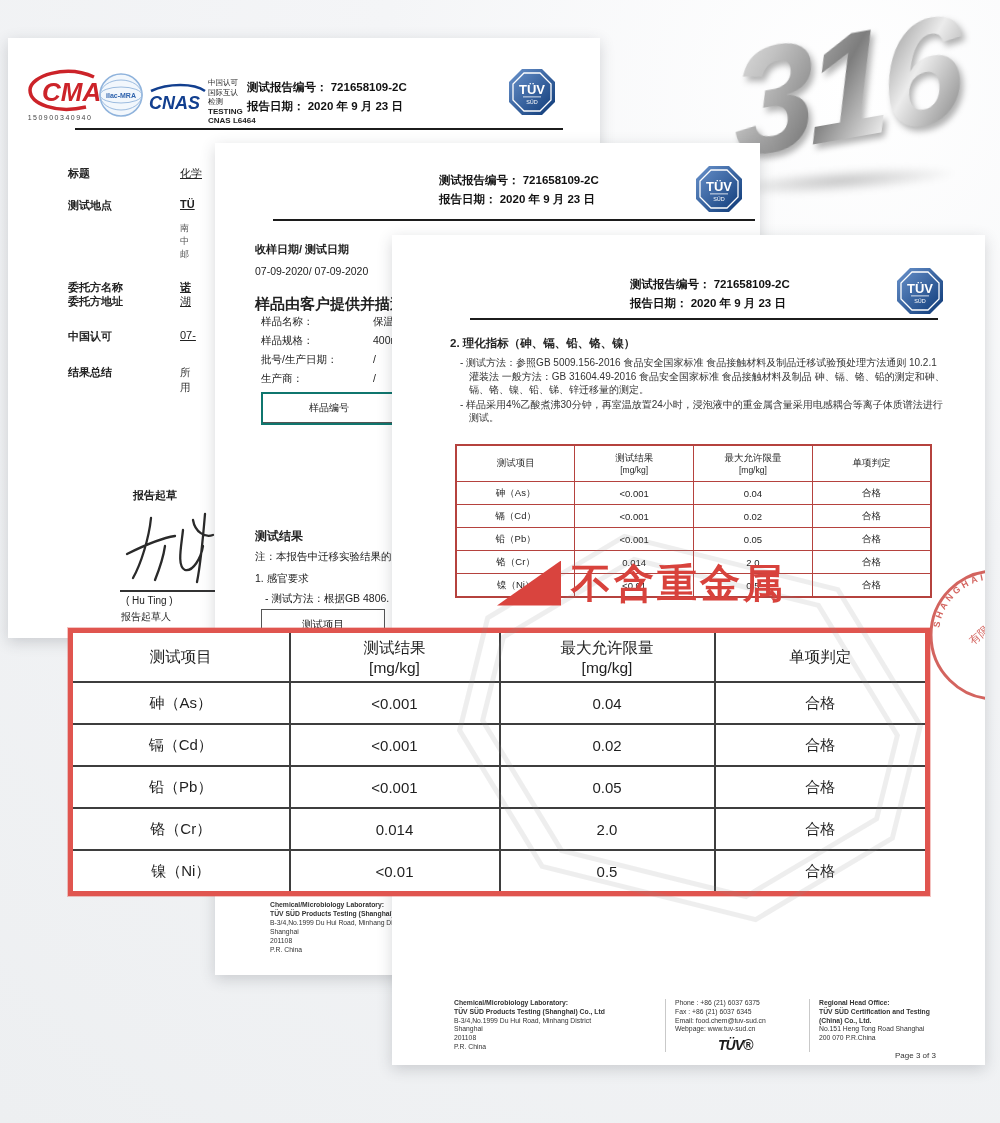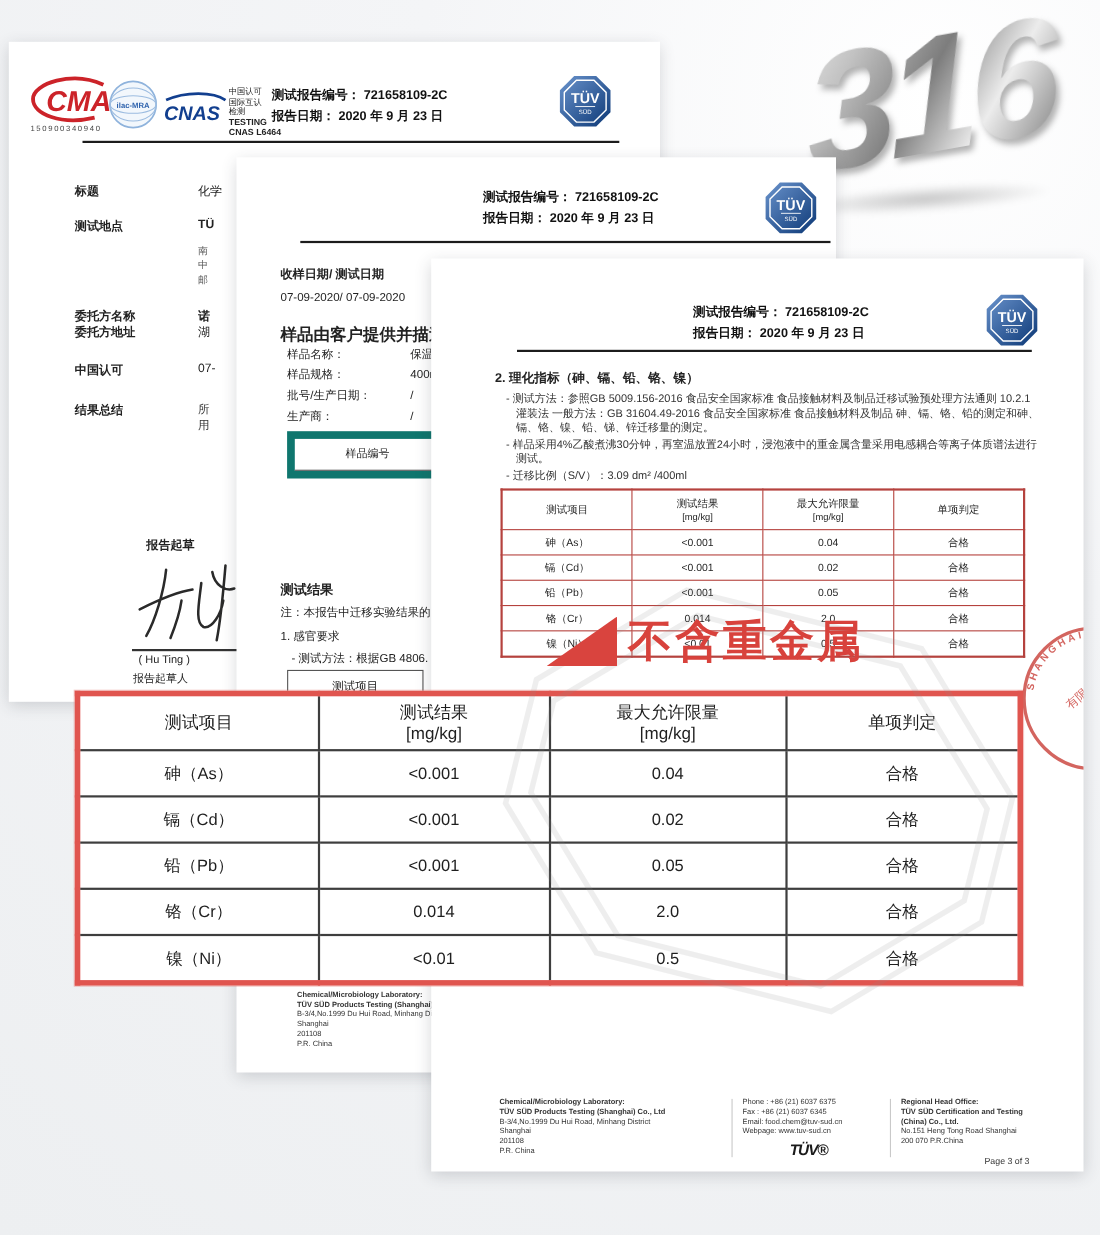--- a/index.html
+++ b/index.html
@@ -22,37 +22,37 @@
     background:radial-gradient(ellipse at center,rgba(0,0,0,.22),rgba(0,0,0,0) 70%);filter:blur(3px);transform:rotate(-4deg);}
   
   .rpt{position:absolute;font-size:11.5px;font-weight:bold;color:#111;line-height:19px;white-space:nowrap;}
   .hr{position:absolute;height:2px;background:#1c1c1c;}
   .tuv{position:absolute;width:48px;height:48px;}
   
   .cma-no{position:absolute;left:4px;top:76px;width:96px;font-size:7px;letter-spacing:1.5px;color:#444;text-align:center;}
   .accred{position:absolute;left:200px;top:30px;font-size:7.5px;line-height:9.5px;color:#222;margin-top:10px;}
   .accred .bld{font-weight:bold;font-size:8px;}
   .f-label{position:absolute;left:60px;font-size:11px;font-weight:bold;color:#222;white-space:nowrap;}
-  .f-value{position:absolute;left:172px;font-size:11px;color:#222;white-space:nowrap;overflow:hidden;width:35px;}
+  .f-value{position:absolute;left:172px;font-size:11px;color:#222;white-space:nowrap;overflow:hidden;width:35px;text-decoration:underline;}
   .f-value.b{font-weight:bold;}
   .addr{position:absolute;left:172px;top:184px;font-size:9px;line-height:13px;color:#555;width:36px;overflow:hidden;white-space:nowrap;}
   .summ{position:absolute;left:172px;top:327px;font-size:10.5px;line-height:15px;color:#333;width:36px;overflow:hidden;white-space:nowrap;}
   .drafted{position:absolute;left:125px;top:450px;font-size:11px;font-weight:bold;}
   .sig-line{position:absolute;left:112px;top:552px;width:98px;height:1.5px;background:#333;}
   .sig-name{position:absolute;left:118px;top:557px;font-size:10px;}
   .sig-role{position:absolute;left:113px;top:572px;font-size:10px;}
   
   .doc2 .rpt{left:224px;top:28px;}
   .doc2 .hr{left:58px;top:76px;width:482px;}
   .d2-bold{position:absolute;font-weight:bold;font-size:11px;white-space:nowrap;}
   .d2-text{position:absolute;font-size:10.5px;white-space:nowrap;}
   .pairs{position:absolute;left:46px;top:172px;width:131px;overflow:hidden;}
   .pair-row{height:19px;font-size:10.5px;color:#222;white-space:nowrap;}
   .pair-label{display:inline-block;width:112px;}
-  .snbox{position:absolute;left:46px;top:249px;width:132px;border:7px solid #0f766e;}
+  .snbox{position:absolute;left:46px;top:249px;width:132px;border:2px solid #0f766e;}
   .snbox .hd{height:28px;line-height:28px;text-align:center;font-size:10px;border-bottom:1px solid #555;}
   .snbox .bd{height:86px;line-height:86px;text-align:center;font-size:10.5px;}
   .clip{overflow:hidden;}
   .minihdr{position:absolute;left:46px;top:466px;width:122px;height:28px;border:1px solid #555;text-align:center;line-height:28px;font-size:10.5px;}
   .d2-footer{position:absolute;left:55px;top:757px;width:124px;overflow:hidden;font-size:6.8px;line-height:9px;color:#333;white-space:nowrap;}
   .d2-footer div:nth-child(-n+2){font-weight:bold;}
   
   .doc3 .rpt{left:238px;top:40px;}
   .doc3 .hr{left:78px;top:83px;width:468px;}
   .sec-title{position:absolute;left:58px;top:101px;font-size:11.5px;font-weight:bold;white-space:nowrap;}
@@ -221,21 +221,20 @@
       <polygon points="16,5 32,5 43,16 43,32 32,43 16,43 5,32 5,16" fill="none" stroke="#ffffff" stroke-width="1.3"></polygon>
       <text x="24" y="26" text-anchor="middle" font-size="13" font-weight="bold" fill="#fff">TÜV</text>
       <rect x="15" y="28.5" width="18" height="0.8" fill="#fff"></rect>
       <text x="24" y="36" text-anchor="middle" font-size="5.5" fill="#fff">SÜD</text>
     </svg>
     <div class="hr"></div>
     <div class="sec-title">2. 理化指标（砷、镉、铅、铬、镍）</div>
     <div class="bullets">
         <div>- 测试方法：参照GB 5009.156-2016 食品安全国家标准 食品接触材料及制品迁移试验预处理方法通则 10.2.1 灌装法 一般方法：GB 31604.49-2016 食品安全国家标准 食品接触材料及制品 砷、镉、铬、铅的测定和砷、镉、铬、镍、铅、锑、锌迁移量的测定。</div>
         <div>- 样品采用4%乙酸煮沸30分钟，再室温放置24小时，浸泡液中的重金属含量采用电感耦合等离子体质谱法进行测试。</div>
-        <div>- 迁移比例（S/V）：3.09 dm² /400ml</div>
       </div>
 
     <table class="rtable small">
       <colgroup>
           <col style="width:25%">
           <col style="width:25%">
           <col style="width:25%">
           <col style="width:25%">
         </colgroup>
       <thead>

